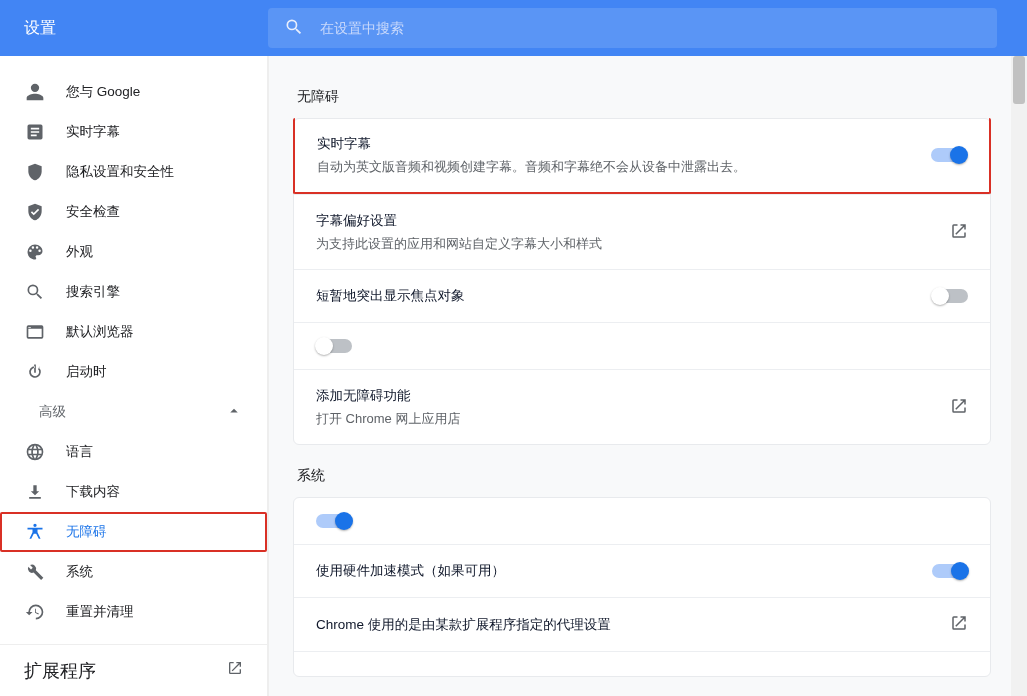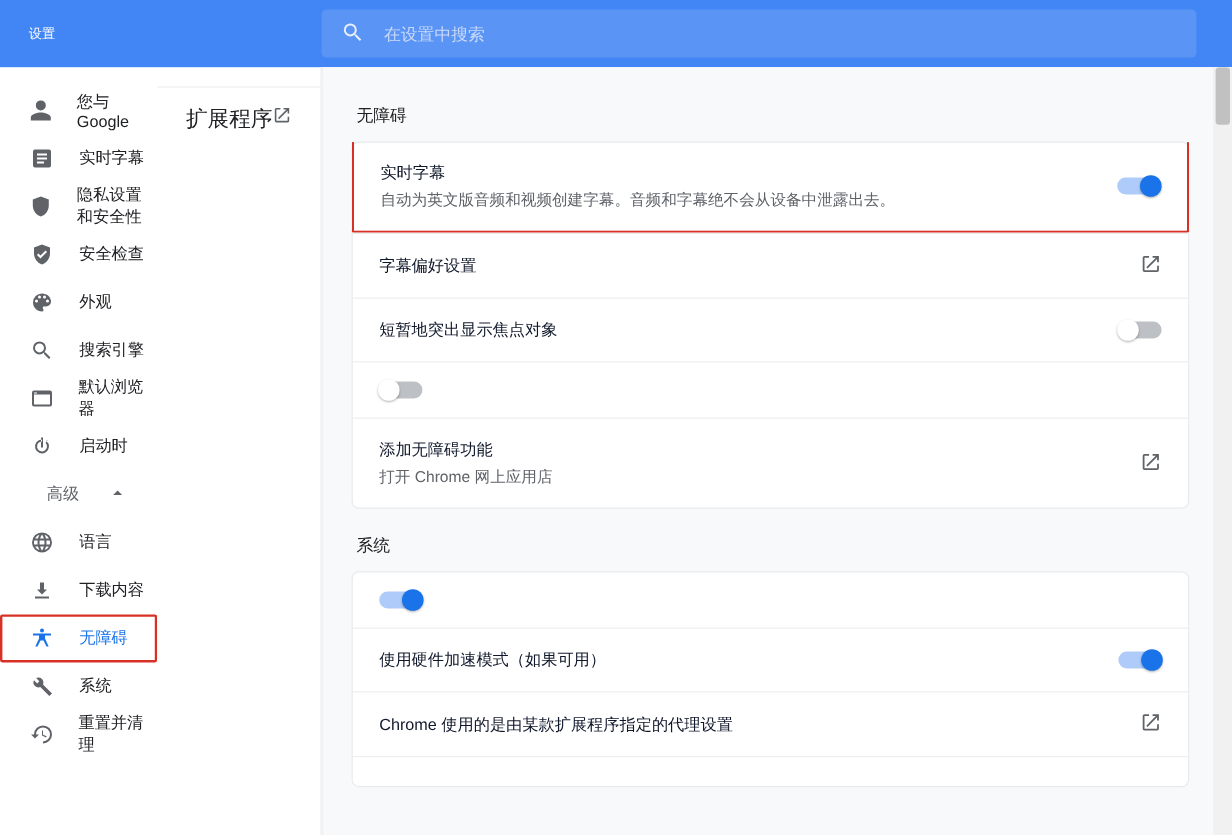--- a/index.html
+++ b/index.html
@@ -16,21 +16,21 @@
   .topbar {
     height: 56px;
     background: #4285f4;
     display: flex;
     align-items: center;
     color: #fff;
   }
   .topbar .title {
     width: 268px;
     padding-left: 24px;
-    font-size: 11px;
+    font-size: 16px;
   }
   .topbar .searchwrap {
     flex: 1;
     display: flex;
     align-items: center;
     background: #5a95f5;
     height: 40px;
     border-radius: 4px;
     margin-right: 30px;
     padding: 12px 16px;
@@ -46,21 +46,21 @@
   .layout {
     display: flex;
     height: calc(100% - 56px);
   }
   
   .sidebar {
     width: 268px;
     border-right: 1px solid #eee;
     padding-top: 16px;
     display: flex;
-    flex-direction: row;
+    flex-direction: column;
   }
   .nav { flex: 1; overflow-y:auto; }
   .nav-item {
     display: flex;
     align-items: center;
     height: 40px;
     padding-left: 24px;
     cursor: pointer;
     color: #202124;
     font-size: 13.5px;
@@ -292,20 +292,21 @@
       <div class="row highlighted">
         <div class="text">
           <div class="t1">实时字幕</div>
           <div class="t2">自动为英文版音频和视频创建字幕。音频和字幕绝不会从设备中泄露出去。</div>
         </div>
         <div class="toggle on"></div>
       </div>
       <div class="row">
         <div class="text">
           <div class="t1">字幕偏好设置</div>
+          <div class="t2">为支持此设置的应用和网站自定义字幕大小和样式</div>
         </div>
         <span><svg class="launch-icon" viewBox="0 0 24 24">
               <path d="M14 3v2h3.59L7 15.59 8.41 17 19 6.41V10h2V3zM5 5h5V3H5a2 2 0 00-2 2v14a2 2 0 002 2h14a2 2 0 002-2v-5h-2v5H5z"></path>
             </svg></span>
       </div>
       <div class="row">
         <div class="text">
           <div class="t1">短暂地突出显示焦点对象</div>
         </div>
         <div class="toggle"></div>

